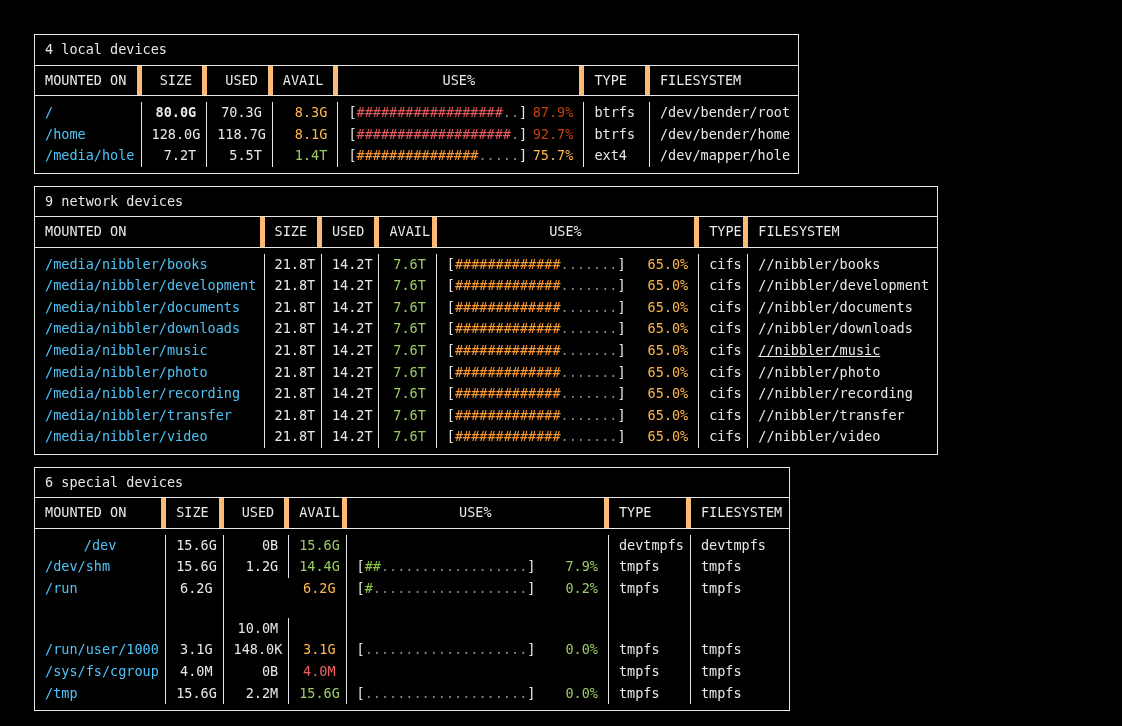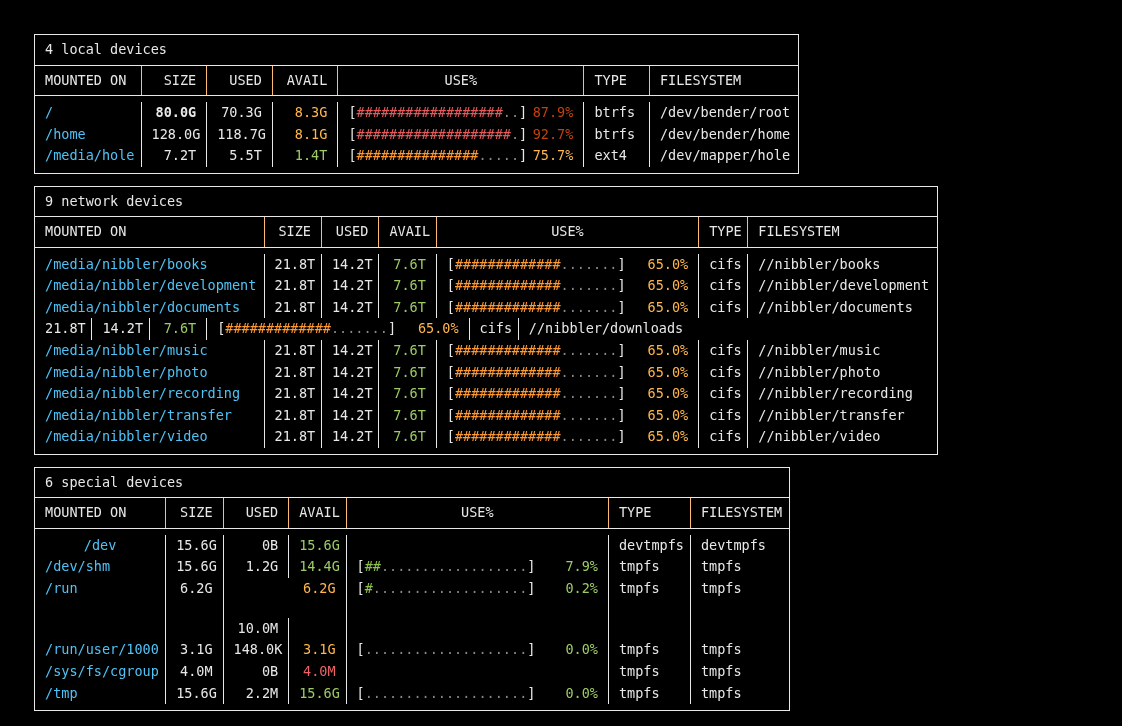--- a/index.html
+++ b/index.html
@@ -37,21 +37,21 @@
     padding: 6px 0;
   }
   .body-row {
     display: flex;
   }
   .cell, .hcell {
     padding: 2px 10px;
     white-space: pre;
   }
   .hcell {
-    border-right: 1px solid #fdba74;
+    border-right: 5px solid #fdba74;
     padding-top: 6px;
     padding-bottom: 6px;
   }
   .hcell:last-child { border-right: none; }
   .cell { border-right: 1px solid transparent; }
   .col-divider { border-right: 1px solid #e8e8e8; }
   .body-row .cell.col-divider { border-right: 1px solid #e8e8e8; }
 
   .right { text-align: right; }
   .mnt { color: #4fc3f7; }
@@ -141,35 +141,36 @@
           <div class="body-row">
             <div class="cell col-divider mnt" style="width: 229.6px;">/media/nibbler/documents</div>
             <div class="cell col-divider right" style="width: 57.4px;">21.8T</div>
             <div class="cell col-divider right" style="width: 57.4px;">14.2T</div>
             <div class="cell col-divider right avail-green" style="width: 57.4px;">7.6T</div>
             <div class="cell col-divider usecell" style="width: 262.4px;"><span class="bar"><span class="bar-bracket">[</span><span class="fill-orange">#############</span><span class="dots">.......</span><span class="bar-bracket">]</span></span><span class="pct pct-orange">65.0%</span></div>
             <div class="cell col-divider" style="width: 49.2px;">cifs</div>
             <div class="cell" style="width: 188.6px;">//nibbler/documents</div>
           </div>
           <div class="body-row">
+            <div class="cell col-divider mnt" style="width: 229.6px;">/media/nibbler/downloads</div>
             <div class="cell col-divider right" style="width: 57.4px;">21.8T</div>
             <div class="cell col-divider right" style="width: 57.4px;">14.2T</div>
             <div class="cell col-divider right avail-green" style="width: 57.4px;">7.6T</div>
             <div class="cell col-divider usecell" style="width: 262.4px;"><span class="bar"><span class="bar-bracket">[</span><span class="fill-orange">#############</span><span class="dots">.......</span><span class="bar-bracket">]</span></span><span class="pct pct-orange">65.0%</span></div>
             <div class="cell col-divider" style="width: 49.2px;">cifs</div>
             <div class="cell" style="width: 188.6px;">//nibbler/downloads</div>
           </div>
           <div class="body-row">
             <div class="cell col-divider mnt" style="width: 229.6px;">/media/nibbler/music</div>
             <div class="cell col-divider right" style="width: 57.4px;">21.8T</div>
             <div class="cell col-divider right" style="width: 57.4px;">14.2T</div>
             <div class="cell col-divider right avail-green" style="width: 57.4px;">7.6T</div>
             <div class="cell col-divider usecell" style="width: 262.4px;"><span class="bar"><span class="bar-bracket">[</span><span class="fill-orange">#############</span><span class="dots">.......</span><span class="bar-bracket">]</span></span><span class="pct pct-orange">65.0%</span></div>
             <div class="cell col-divider" style="width: 49.2px;">cifs</div>
-            <div class="cell" style="width: 188.6px;">//nibbler/music</div>
+            <div class="cell" style="width: 188.6px; text-decoration: underline;">//nibbler/music</div>
           </div>
           <div class="body-row">
             <div class="cell col-divider mnt" style="width: 229.6px;">/media/nibbler/photo</div>
             <div class="cell col-divider right" style="width: 57.4px;">21.8T</div>
             <div class="cell col-divider right" style="width: 57.4px;">14.2T</div>
             <div class="cell col-divider right avail-green" style="width: 57.4px;">7.6T</div>
             <div class="cell col-divider usecell" style="width: 262.4px;"><span class="bar"><span class="bar-bracket">[</span><span class="fill-orange">#############</span><span class="dots">.......</span><span class="bar-bracket">]</span></span><span class="pct pct-orange">65.0%</span></div>
             <div class="cell col-divider" style="width: 49.2px;">cifs</div>
             <div class="cell" style="width: 188.6px;">//nibbler/photo</div>
           </div>

